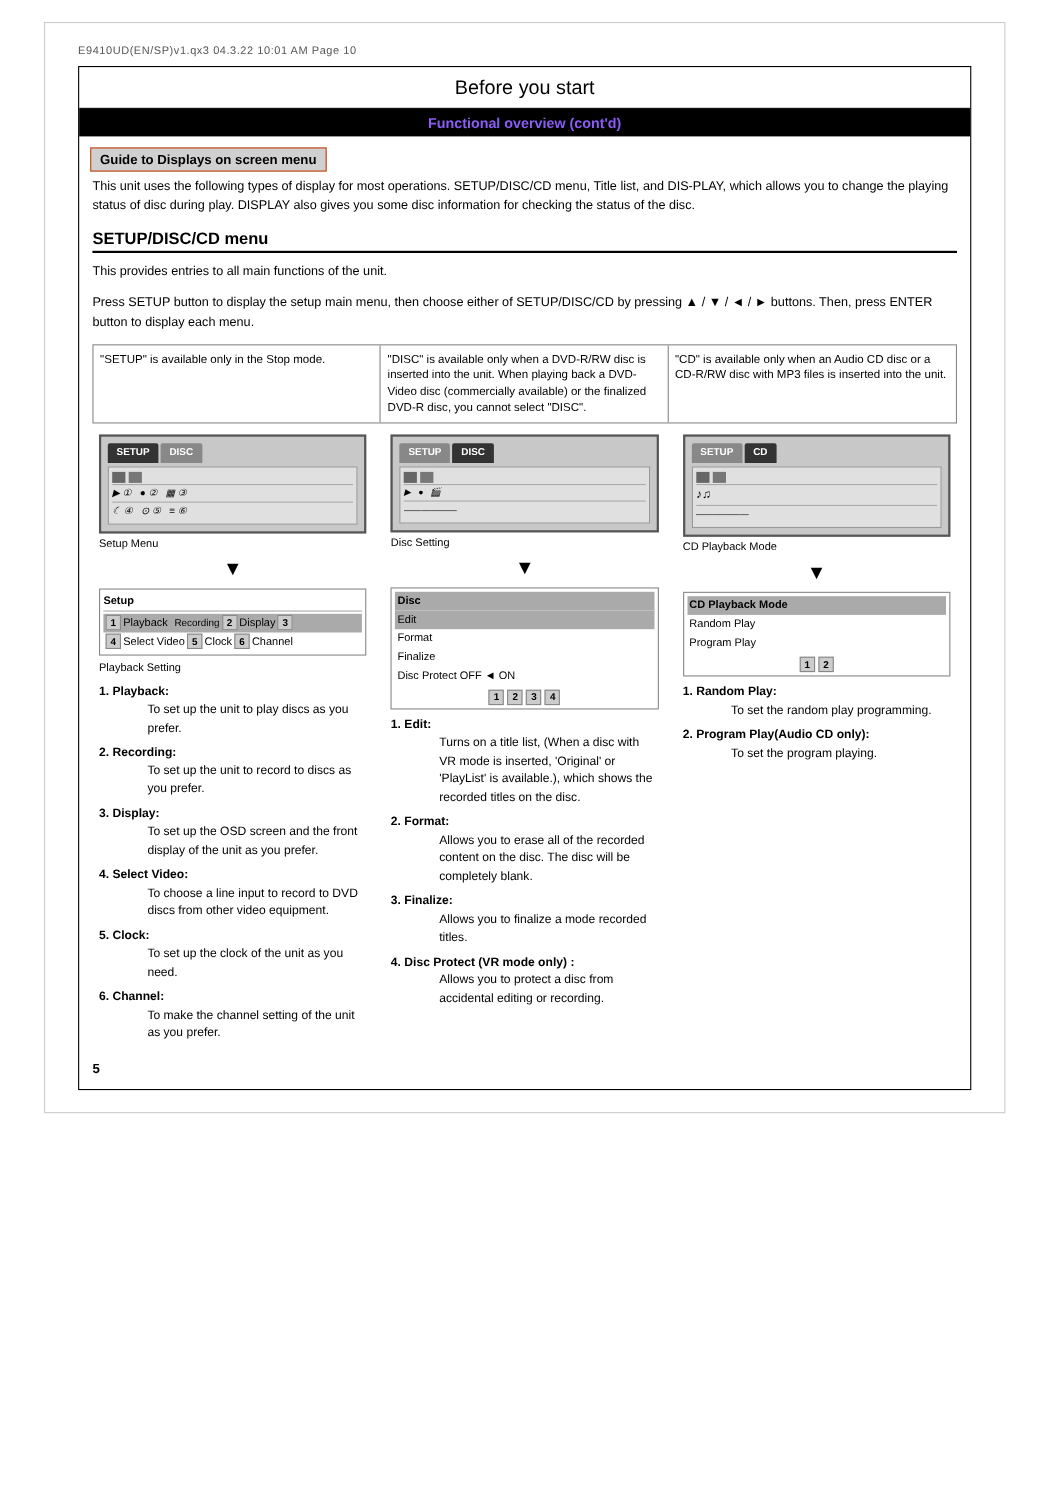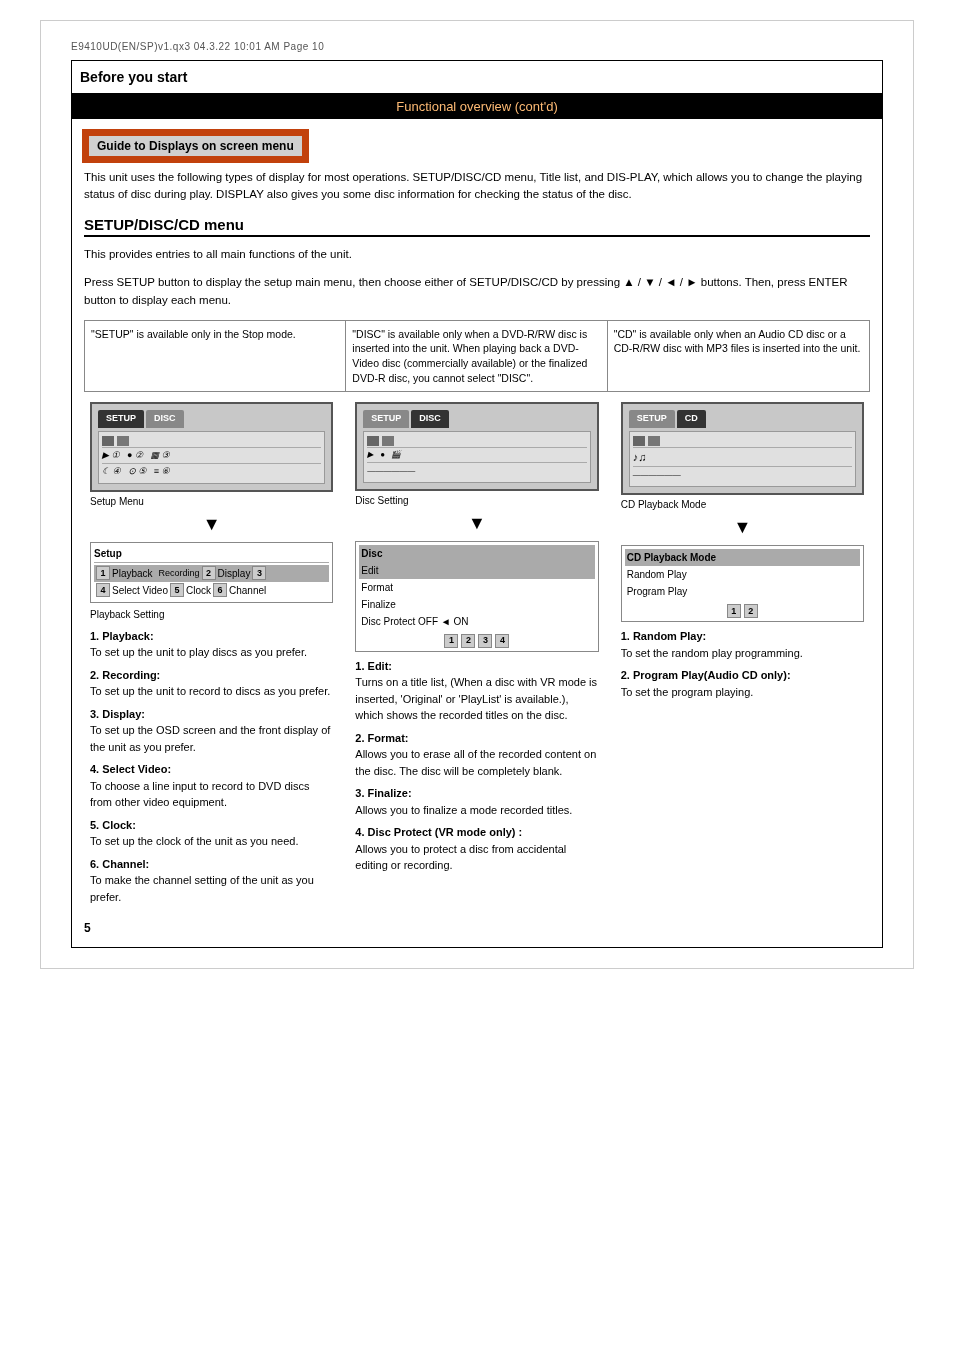--- a/index.html
+++ b/index.html
@@ -16,37 +16,37 @@
       font-size: 10px;
       color: #555;
       margin-bottom: 8px;
       letter-spacing: 0.5px;
     }
     .page-border {
       border: 1.5px solid #000;
       padding: 0;
     }
     .title-bar {
-      text-align: left;
-      font-size: 14px;
-      font-weight: bold;
+      text-align: center;
+      font-size: 18px;
+      font-weight: normal;
       padding: 8px;
       border-bottom: 1.5px solid #000;
     }
     .subtitle-bar {
       background: #000;
-      color: #fdba74;
+      color: #8b5cf6;
       text-align: center;
       font-size: 13px;
-      font-weight: normal;
+      font-weight: bold;
       padding: 5px;
     }
     .section-label {
       background: #d0d0d0;
-      border: 7px solid #c2410c;
+      border: 1px solid #c2410c;
       display: inline-block;
       padding: 3px 8px;
       font-size: 12px;
       font-weight: bold;
       margin: 10px 10px 6px 10px;
     }
     .content-area {
       padding: 0 12px 12px 12px;
     }
     .intro-text {
@@ -142,20 +142,21 @@
       line-height: 1.5;
     }
     .desc-heading {
       font-weight: bold;
       margin-top: 6px;
     }
     .desc-text {
       font-size: 11px;
       line-height: 1.5;
       margin-bottom: 4px;
+      margin-left: 44px;
     }
     .bottom-three-col {
       display: grid;
       grid-template-columns: 1fr 1fr 1fr;
       gap: 10px;
       margin-top: 4px;
     }
     .page-number {
       font-size: 12px;
       font-weight: bold;

